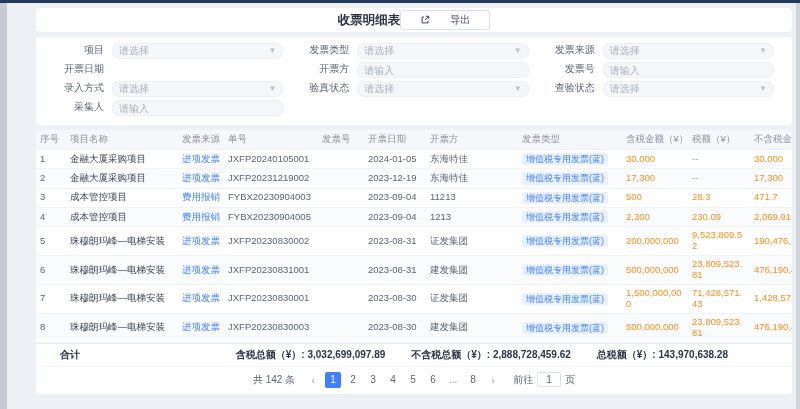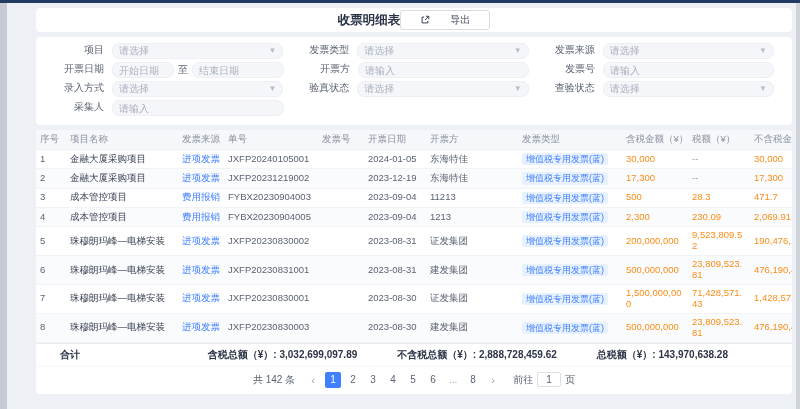--- a/index.html
+++ b/index.html
@@ -51,21 +51,21 @@
   .link{color:var(--primary,#4080ff);cursor:pointer;}
   .badge{display:inline-block;background:var(--badge,#e8f1ff);color:var(--primary,#4080ff);
     border-radius:2px;padding:1px 4px;font-size:9px;white-space:nowrap;}
   td.num{color:var(--amount,#fa8c16);}
   td.muted{color:#9aa0ab;}
 
   
   .summary-row{display:flex;align-items:center;border-top:1px solid #e8ebf0;padding:4px 24px;
     font-size:10px;color:#2b3446;background:#fff;}
   .summary-label{font-weight:bold;}
-  .summary-totals{margin-left:auto;display:flex;gap:40px;padding-right:40px;justify-content:space-between;}
+  .summary-totals{margin-left:auto;display:flex;gap:26px;padding-right:40px;justify-content:space-between;}
   .sum-item{font-weight:bold;white-space:nowrap;}
   .pagination-row{display:flex;align-items:center;justify-content:center;gap:6px;
     padding:5px 0 6px;font-size:10px;color:#5a6372;background:#fff;border-top:1px solid #f3f5f8;}
   .pg-total{margin-right:6px;}
   .pg-arrow{color:#9aa0ab;cursor:pointer;min-width:12px;text-align:center;font-size:11px;}
   .pg-pages{display:flex;gap:4px;}
   .pg-btn{min-width:16px;height:16px;line-height:16px;text-align:center;border-radius:2px;cursor:pointer;}
   .pg-btn.active{background:var(--primary,#4080ff);color:#fff;}
   .pg-btn.dots{color:#9aa0ab;cursor:default;}
   .goto{display:flex;align-items:center;gap:4px;margin-left:8px;}
@@ -116,25 +116,20 @@
         <div class="select">
           <span>请选择</span>
           <span class="chev">▼</span>
         </div>
       </div>
     </div>
 
     <div class="filter-row">
       <div class="field">
         <label class="f-label">开票日期</label>
-        <div class="range">
-          <input class="t-input start" placeholder="开始日期" style="">
-          <span class="sep">至</span>
-          <input class="t-input" placeholder="结束日期" style="">
-        </div>
       </div>
       <div class="field">
         <label class="f-label">开票方</label>
         <input class="t-input" placeholder="请输入" style="">
       </div>
       <div class="field">
         <label class="f-label">发票号</label>
         <input class="t-input" placeholder="请输入" style="">
       </div>
     </div>

